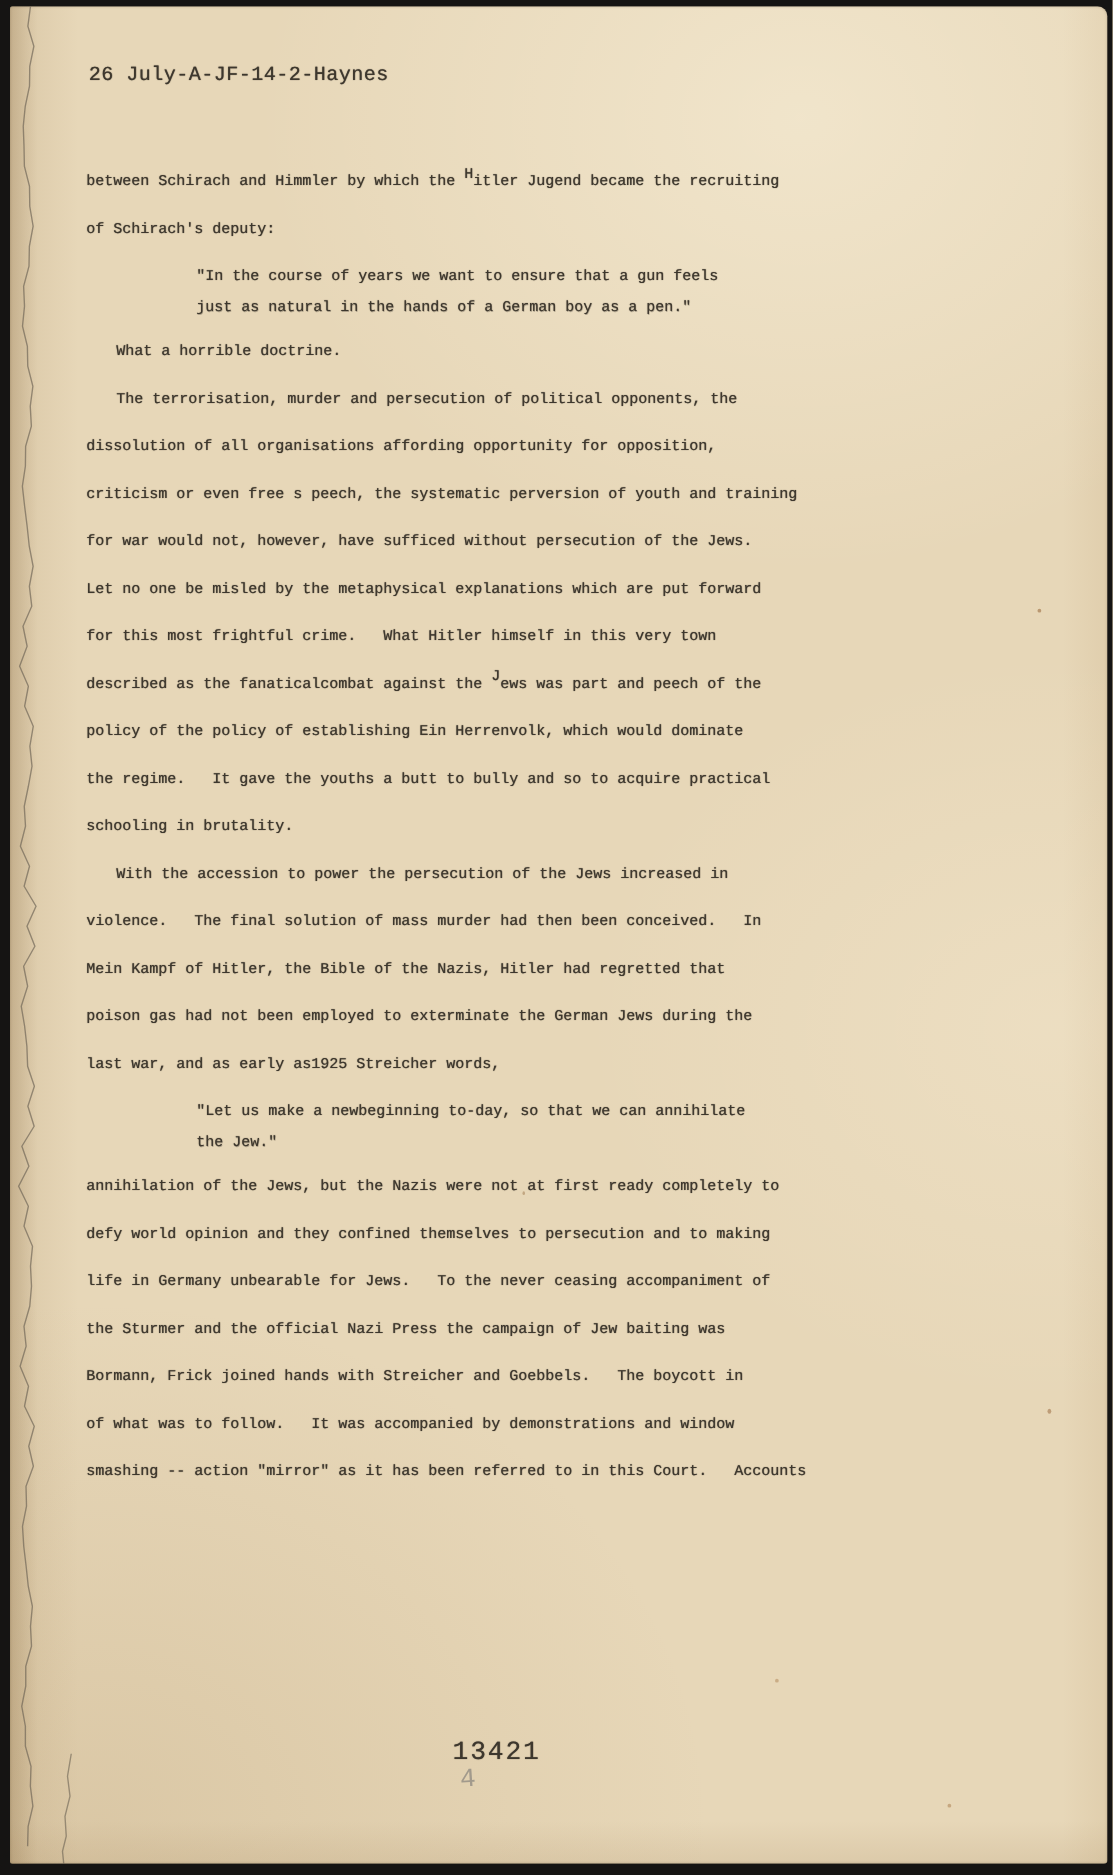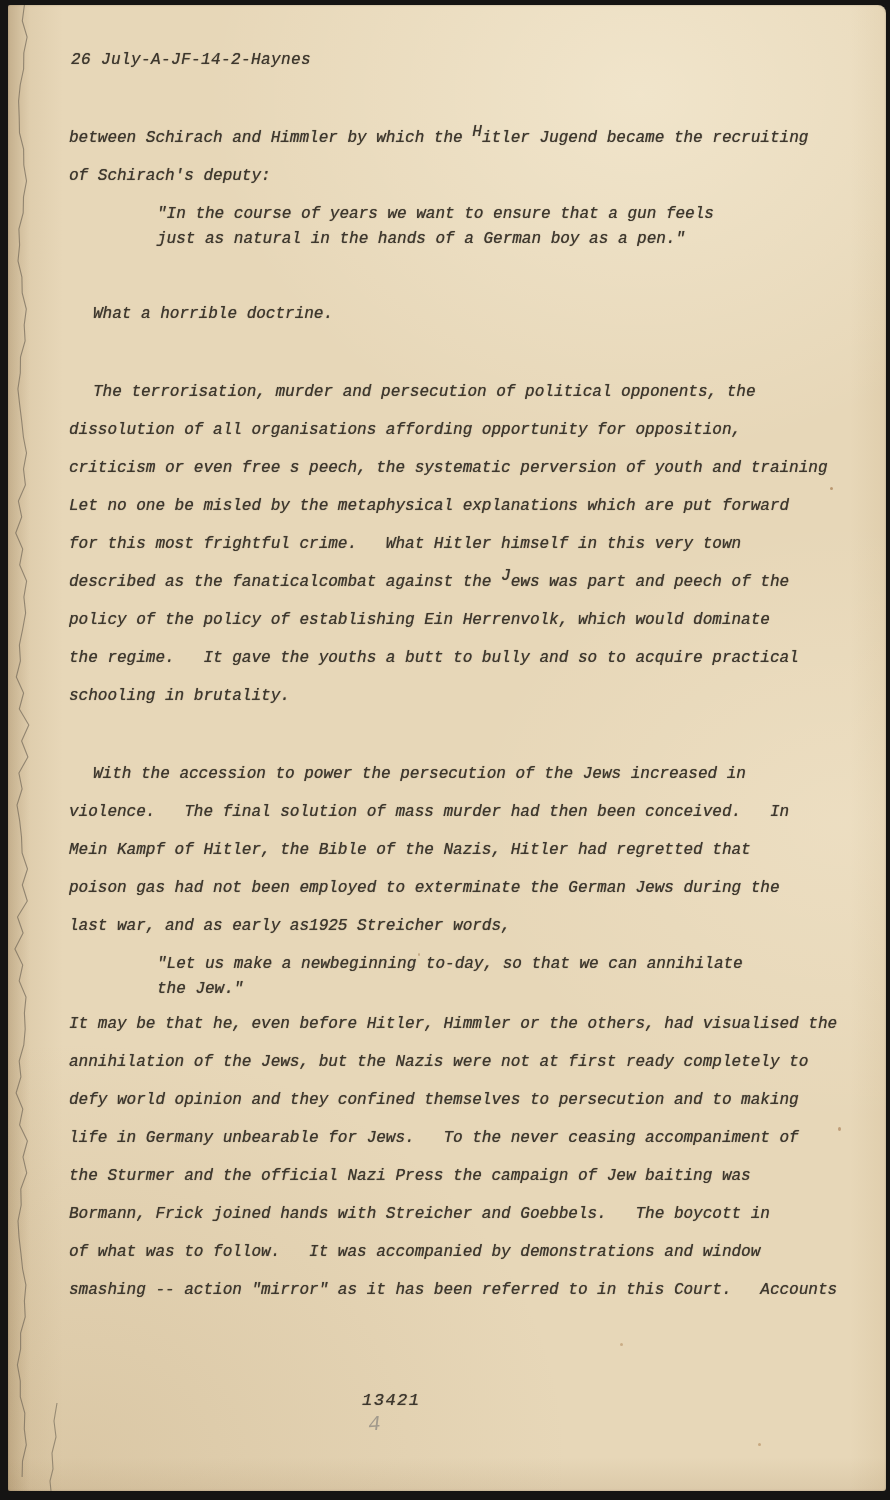--- a/index.html
+++ b/index.html
@@ -14,46 +14,45 @@
     background-color:#e7d7b8;
     background-image:
       radial-gradient(ellipse 620px 520px at 72% 6%, rgba(255,249,231,0.40), rgba(255,249,231,0) 70%),
       radial-gradient(ellipse 700px 600px at 8% 98%, rgba(168,138,92,0.20), rgba(168,138,92,0) 70%),
       radial-gradient(ellipse 500px 400px at 95% 55%, rgba(255,246,226,0.22), rgba(255,246,226,0) 75%),
       linear-gradient(90deg, rgba(160,130,88,0.18) 0px, rgba(160,130,88,0) 55px),
       linear-gradient(270deg, rgba(182,152,104,0.14) 0px, rgba(182,152,104,0) 36px),
       linear-gradient(0deg, rgba(150,120,80,0.14) 0px, rgba(150,120,80,0) 34px);
     border-radius:2px 8px 3px 2px;
     box-shadow:inset 0 0 2px rgba(60,45,25,0.35);
-    font-style:italic;
   }
   
   .torn-strip{
     position:absolute;left:0;top:0;bottom:0;width:22px;
     background:linear-gradient(90deg, rgba(140,112,72,0.28), rgba(140,112,72,0.10) 60%, rgba(140,112,72,0));
     border-radius:2px 0 0 2px;
   }
   svg.overlay{position:absolute;left:0;top:0;pointer-events:none;}
   .typed{
     color:#3d372d;
     text-shadow:0 0 0.9px rgba(61,55,45,0.75), 0.3px 0.2px 0 rgba(61,55,45,0.28);
   }
   .doc-header{
     position:absolute;left:63px;top:46px;
     font-size:16px;letter-spacing:0.4px;white-space:pre;
   }
   .doc-body{position:absolute;left:61px;top:125px;right:8px;}
-  .line{height:38px;line-height:17px;font-size:16px;white-space:pre;}
-  .line.ind{padding-left:24px;margin-top:40px;}
+  .line{height:38px;line-height:30px;font-size:12px;white-space:pre;}
+  .line.ind{padding-left:24px;}
   .line.q1{height:25px;padding-left:88px;}
   .line.q2{height:35px;padding-left:88px;}
   .sup{position:relative;top:-6px;}
   .stamp{
     position:absolute;left:354px;top:1386px;
-    font-size:17px;letter-spacing:1.5px;white-space:pre;
+    font-size:21px;letter-spacing:1.5px;white-space:pre;
   }
   .pencil{
     position:absolute;left:360px;top:1408px;
     font-size:21px;color:#a29a8c;text-shadow:none;
     transform:rotate(-4deg);
   }
   .speck{position:absolute;border-radius:50%;}
 </style>
 </head>
 <body>
@@ -65,34 +64,34 @@
 
   <div class="doc-body">
       <div class="line typed"><span>between Schirach and Himmler by which the </span><span class="sup">H</span><span>itler Jugend became the recruiting</span></div>
       <div class="line typed"><span>of Schirach's deputy:</span></div>
       <div class="line typed q1"><span>"In the course of years we want to ensure that a gun feels</span></div>
       <div class="line typed q2"><span>just as natural in the hands of a German boy as a pen."</span></div>
       <div class="line typed ind"><span>What a horrible doctrine.</span></div>
       <div class="line typed ind"><span>The terrorisation, murder and persecution of political opponents, the</span></div>
       <div class="line typed"><span>dissolution of all organisations affording opportunity for opposition,</span></div>
       <div class="line typed"><span>criticism or even free s peech, the systematic perversion of youth and training</span></div>
+      <div class="line typed"><span>for war would not, however, have sufficed without persecution of the Jews.</span></div>
       <div class="line typed"><span>Let no one be misled by the metaphysical explanations which are put forward</span></div>
       <div class="line typed"><span>for this most frightful crime.   What Hitler himself in this very town</span></div>
       <div class="line typed"><span>described as the fanaticalcombat against the </span><span class="sup">J</span><span>ews was part and peech of the</span></div>
       <div class="line typed"><span>policy of the policy of establishing Ein Herrenvolk, which would dominate</span></div>
       <div class="line typed"><span>the regime.   It gave the youths a butt to bully and so to acquire practical</span></div>
       <div class="line typed"><span>schooling in brutality.</span></div>
       <div class="line typed ind"><span>With the accession to power the persecution of the Jews increased in</span></div>
       <div class="line typed"><span>violence.   The final solution of mass murder had then been conceived.   In</span></div>
       <div class="line typed"><span>Mein Kampf of Hitler, the Bible of the Nazis, Hitler had regretted that</span></div>
       <div class="line typed"><span>poison gas had not been employed to exterminate the German Jews during the</span></div>
       <div class="line typed"><span>last war, and as early as1925 Streicher words,</span></div>
       <div class="line typed q1"><span>"Let us make a newbeginning to-day, so that we can annihilate</span></div>
       <div class="line typed q2"><span>the Jew."</span></div>
-      <div class="line typed"><span>It may be that he, even before Hitler, Himmler or the others, had visualised the</span></div>
       <div class="line typed"><span>annihilation of the Jews, but the Nazis were not at first ready completely to</span></div>
       <div class="line typed"><span>defy world opinion and they confined themselves to persecution and to making</span></div>
       <div class="line typed"><span>life in Germany unbearable for Jews.   To the never ceasing accompaniment of</span></div>
       <div class="line typed"><span>the Sturmer and the official Nazi Press the campaign of Jew baiting was</span></div>
       <div class="line typed"><span>Bormann, Frick joined hands with Streicher and Goebbels.   The boycott in</span></div>
       <div class="line typed"><span>of what was to follow.   It was accompanied by demonstrations and window</span></div>
       <div class="line typed"><span>smashing -- action "mirror" as it has been referred to in this Court.   Accounts</span></div>
     </div>
 
   <div class="stamp typed">13421</div>

